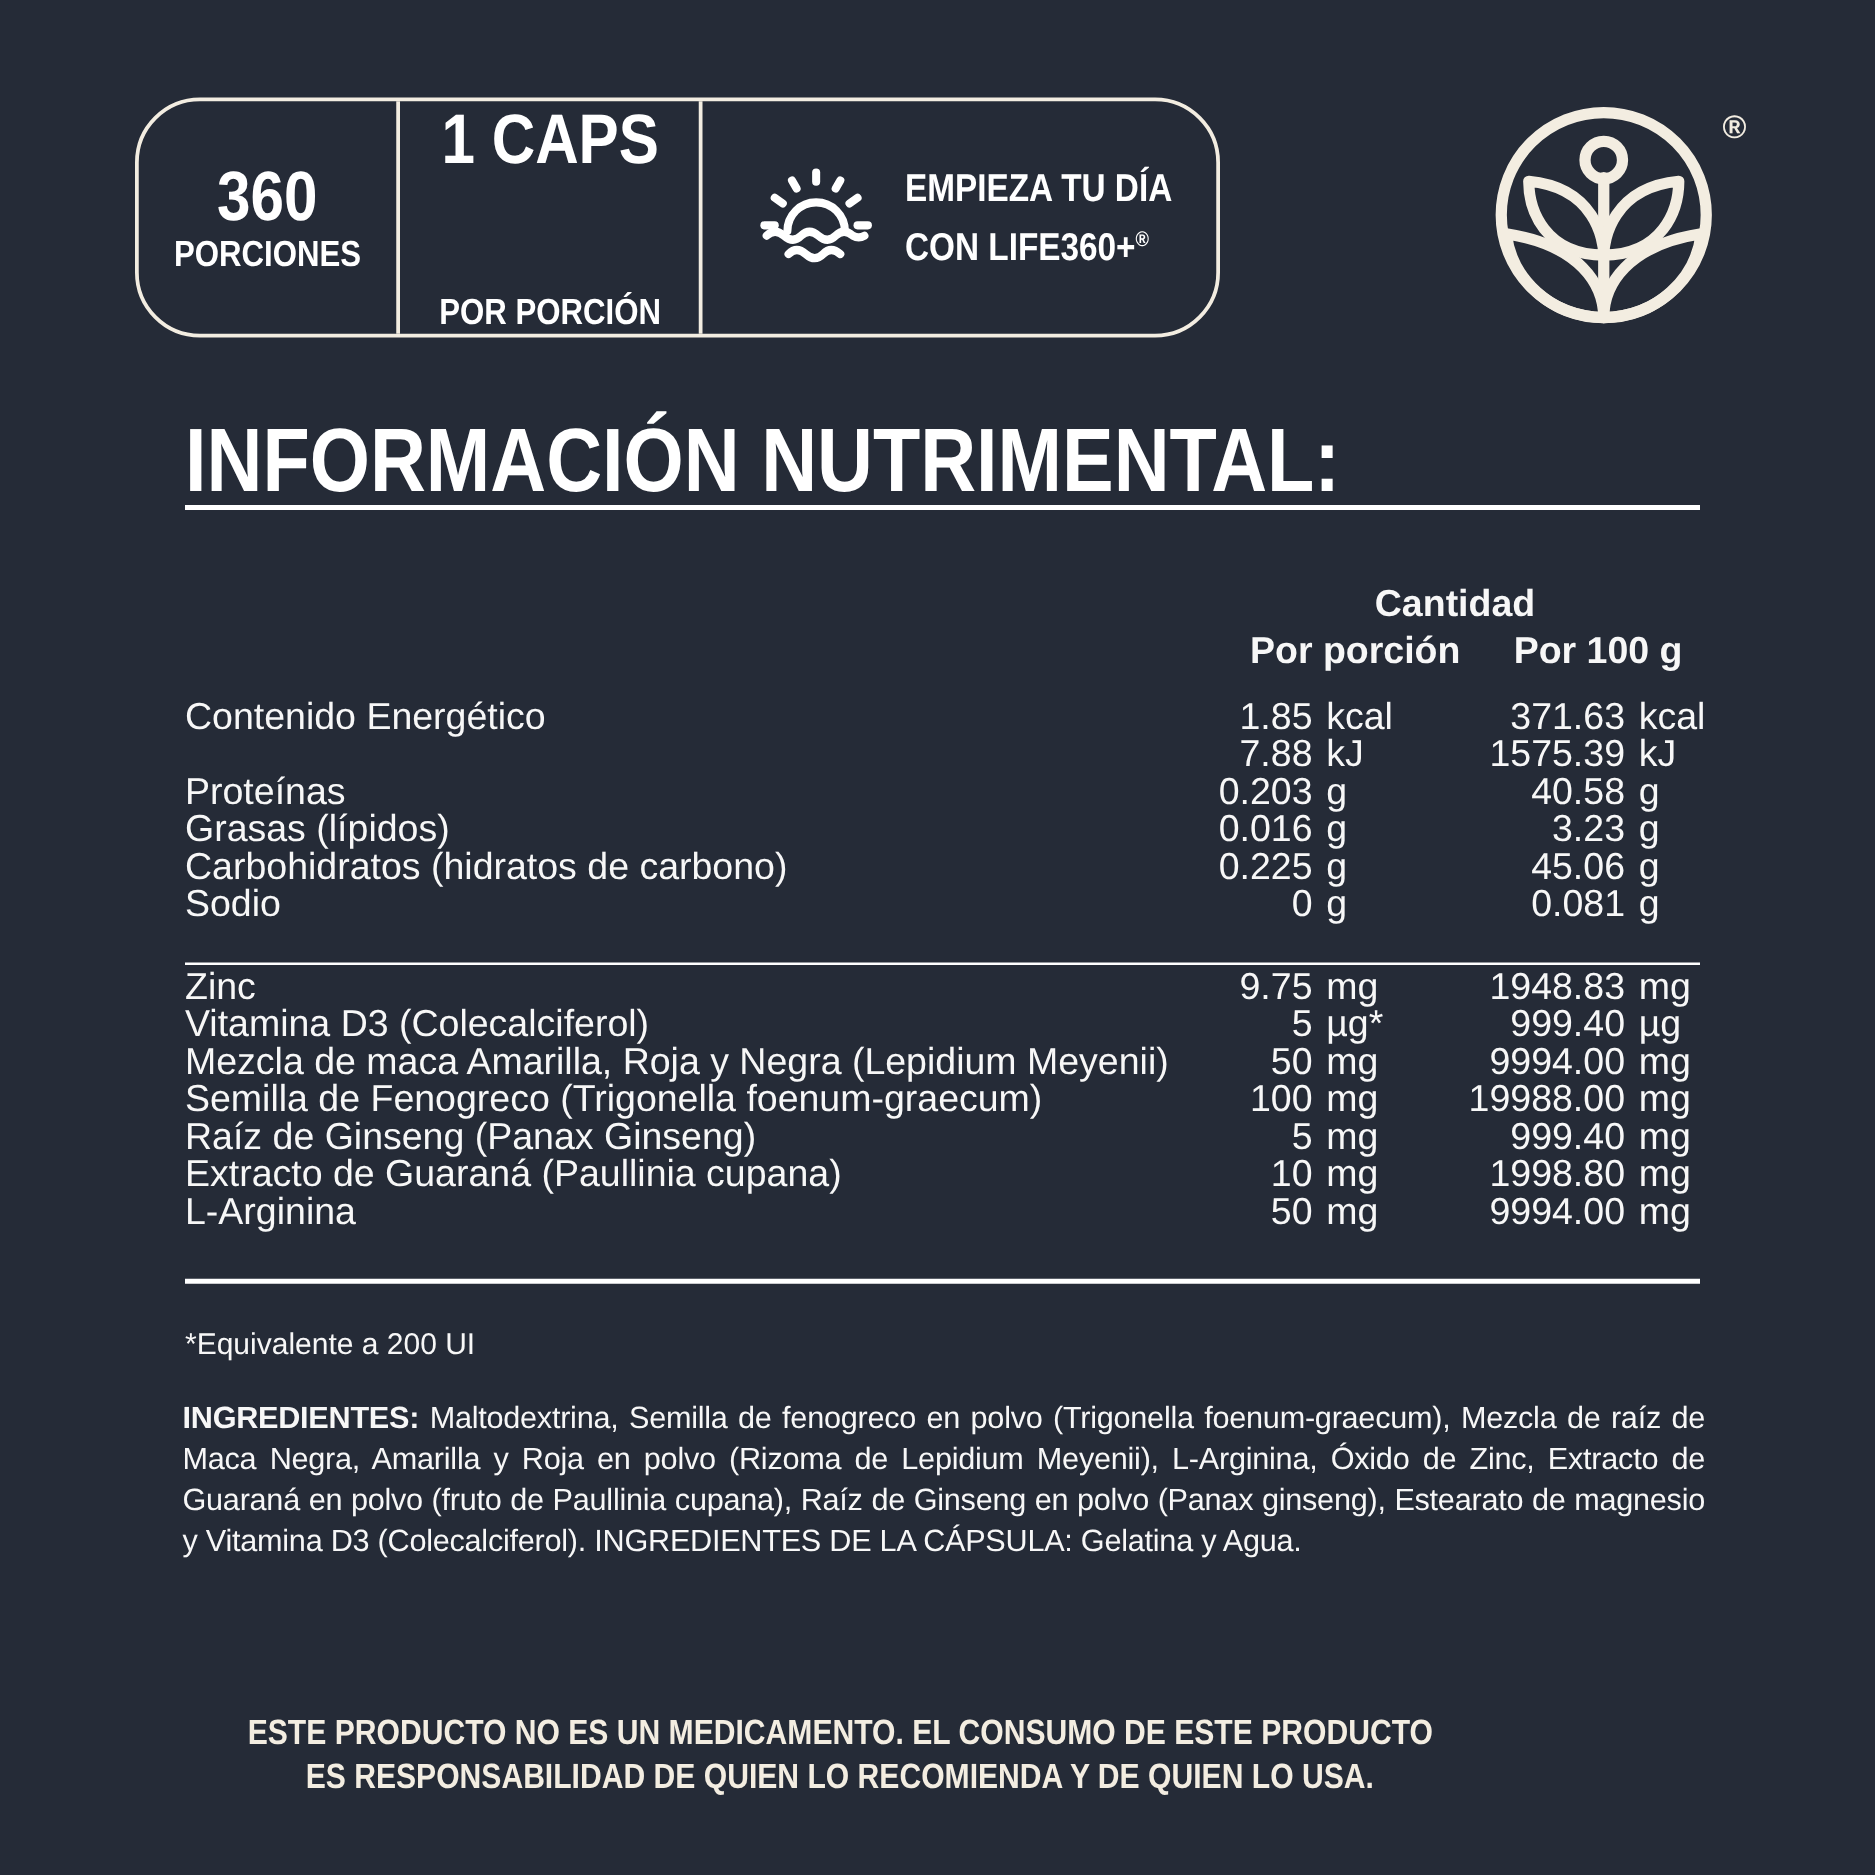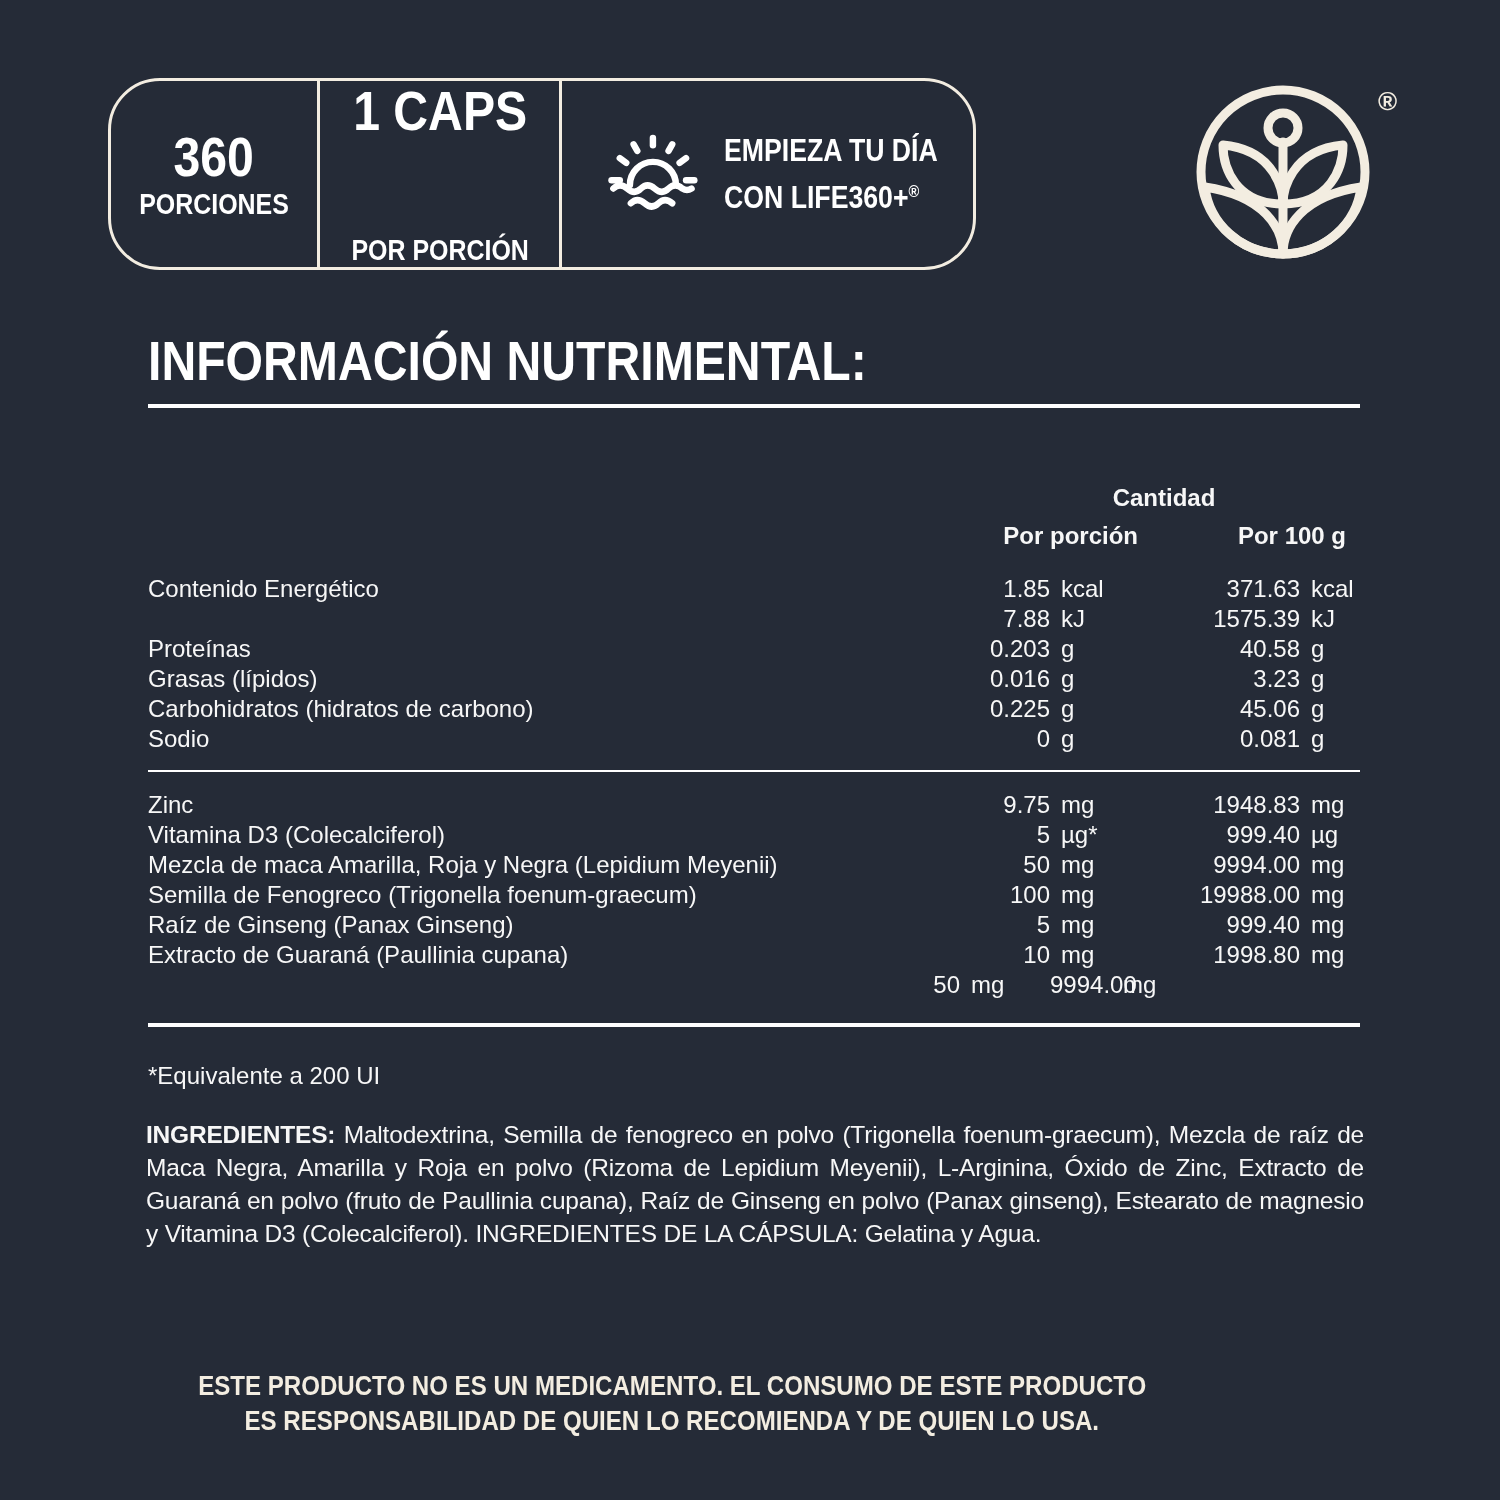--- a/index.html
+++ b/index.html
@@ -20,32 +20,32 @@
   .badge-small{font-size:29px;font-weight:bold;color:#FFFFFF;line-height:34px;}
   .tagline{display:flex;flex-direction:column;justify-content:center;}
   .tagline-line{font-size:31px;font-weight:bold;color:#FFFFFF;line-height:41px;}
   .tagline-line sup{font-size:17px;}
 
   
   .logo{position:absolute;left:1192px;top:80px;width:230px;height:190px;}
   .logo .rmark{position:absolute;left:186px;top:6px;font-size:26px;color:#F3EDE1;font-weight:bold;}
 
   
-  .title{position:absolute;left:148px;top:328px;font-size:56px;font-weight:bold;color:#FFFFFF;}
+  .title{position:absolute;left:148px;top:328px;font-size:72px;font-weight:bold;color:#FFFFFF;}
   .rule{position:absolute;left:148px;width:1212px;background:#FFFFFF;}
   .rule1{top:404px;height:4px;}
   .rule2{top:770px;height:2px;}
   .rule3{top:1023px;height:4px;}
 
   
   .serving{position:absolute;left:148px;top:440px;font-size:23px;line-height:32px;}
   .serving b{font-weight:bold;}
 
   
-  .table{position:absolute;left:148px;top:484px;width:1212px;font-size:24px;}
+  .table{position:absolute;left:148px;top:467px;width:1212px;font-size:30px;}
   .trow{display:grid;grid-template-columns:1fr 90px 62px 188px 60px;height:30px;align-items:center;}
   .trow .lbl{font-weight:normal;white-space:nowrap;}
   .trow.supp .lbl{font-weight:normal;}
   .trow .num{text-align:right;white-space:nowrap;}
   .trow .unit{padding-left:11px;text-align:left;white-space:nowrap;}
   .amount-hdr{position:absolute;left:820px;top:0;width:392px;text-align:center;font-weight:bold;}
   .colhdr-row{display:grid;grid-template-columns:1fr 152px 208px;height:30px;margin-top:37px;align-items:center;}
   .colhdr{font-weight:bold;text-align:right;padding-right:14px;white-space:nowrap;}
   .energy-block{margin-top:23px;}
   .supp-block{position:absolute;left:0;top:306px;width:1212px;}
@@ -208,20 +208,21 @@
         <span class="unit">mg</span>
       </div>
       <div class="trow supp">
         <span class="lbl">Extracto de Guaraná (Paullinia cupana)</span>
         <span class="num">10</span>
         <span class="unit">mg</span>
         <span class="num">1998.80</span>
         <span class="unit">mg</span>
       </div>
       <div class="trow supp">
+        <span class="lbl">L-Arginina</span>
         <span class="num">50</span>
         <span class="unit">mg</span>
         <span class="num">9994.00</span>
         <span class="unit">mg</span>
       </div>
     </div>
   </div>
 
   <div class="rule rule2"></div>
   <div class="rule rule3"></div>

